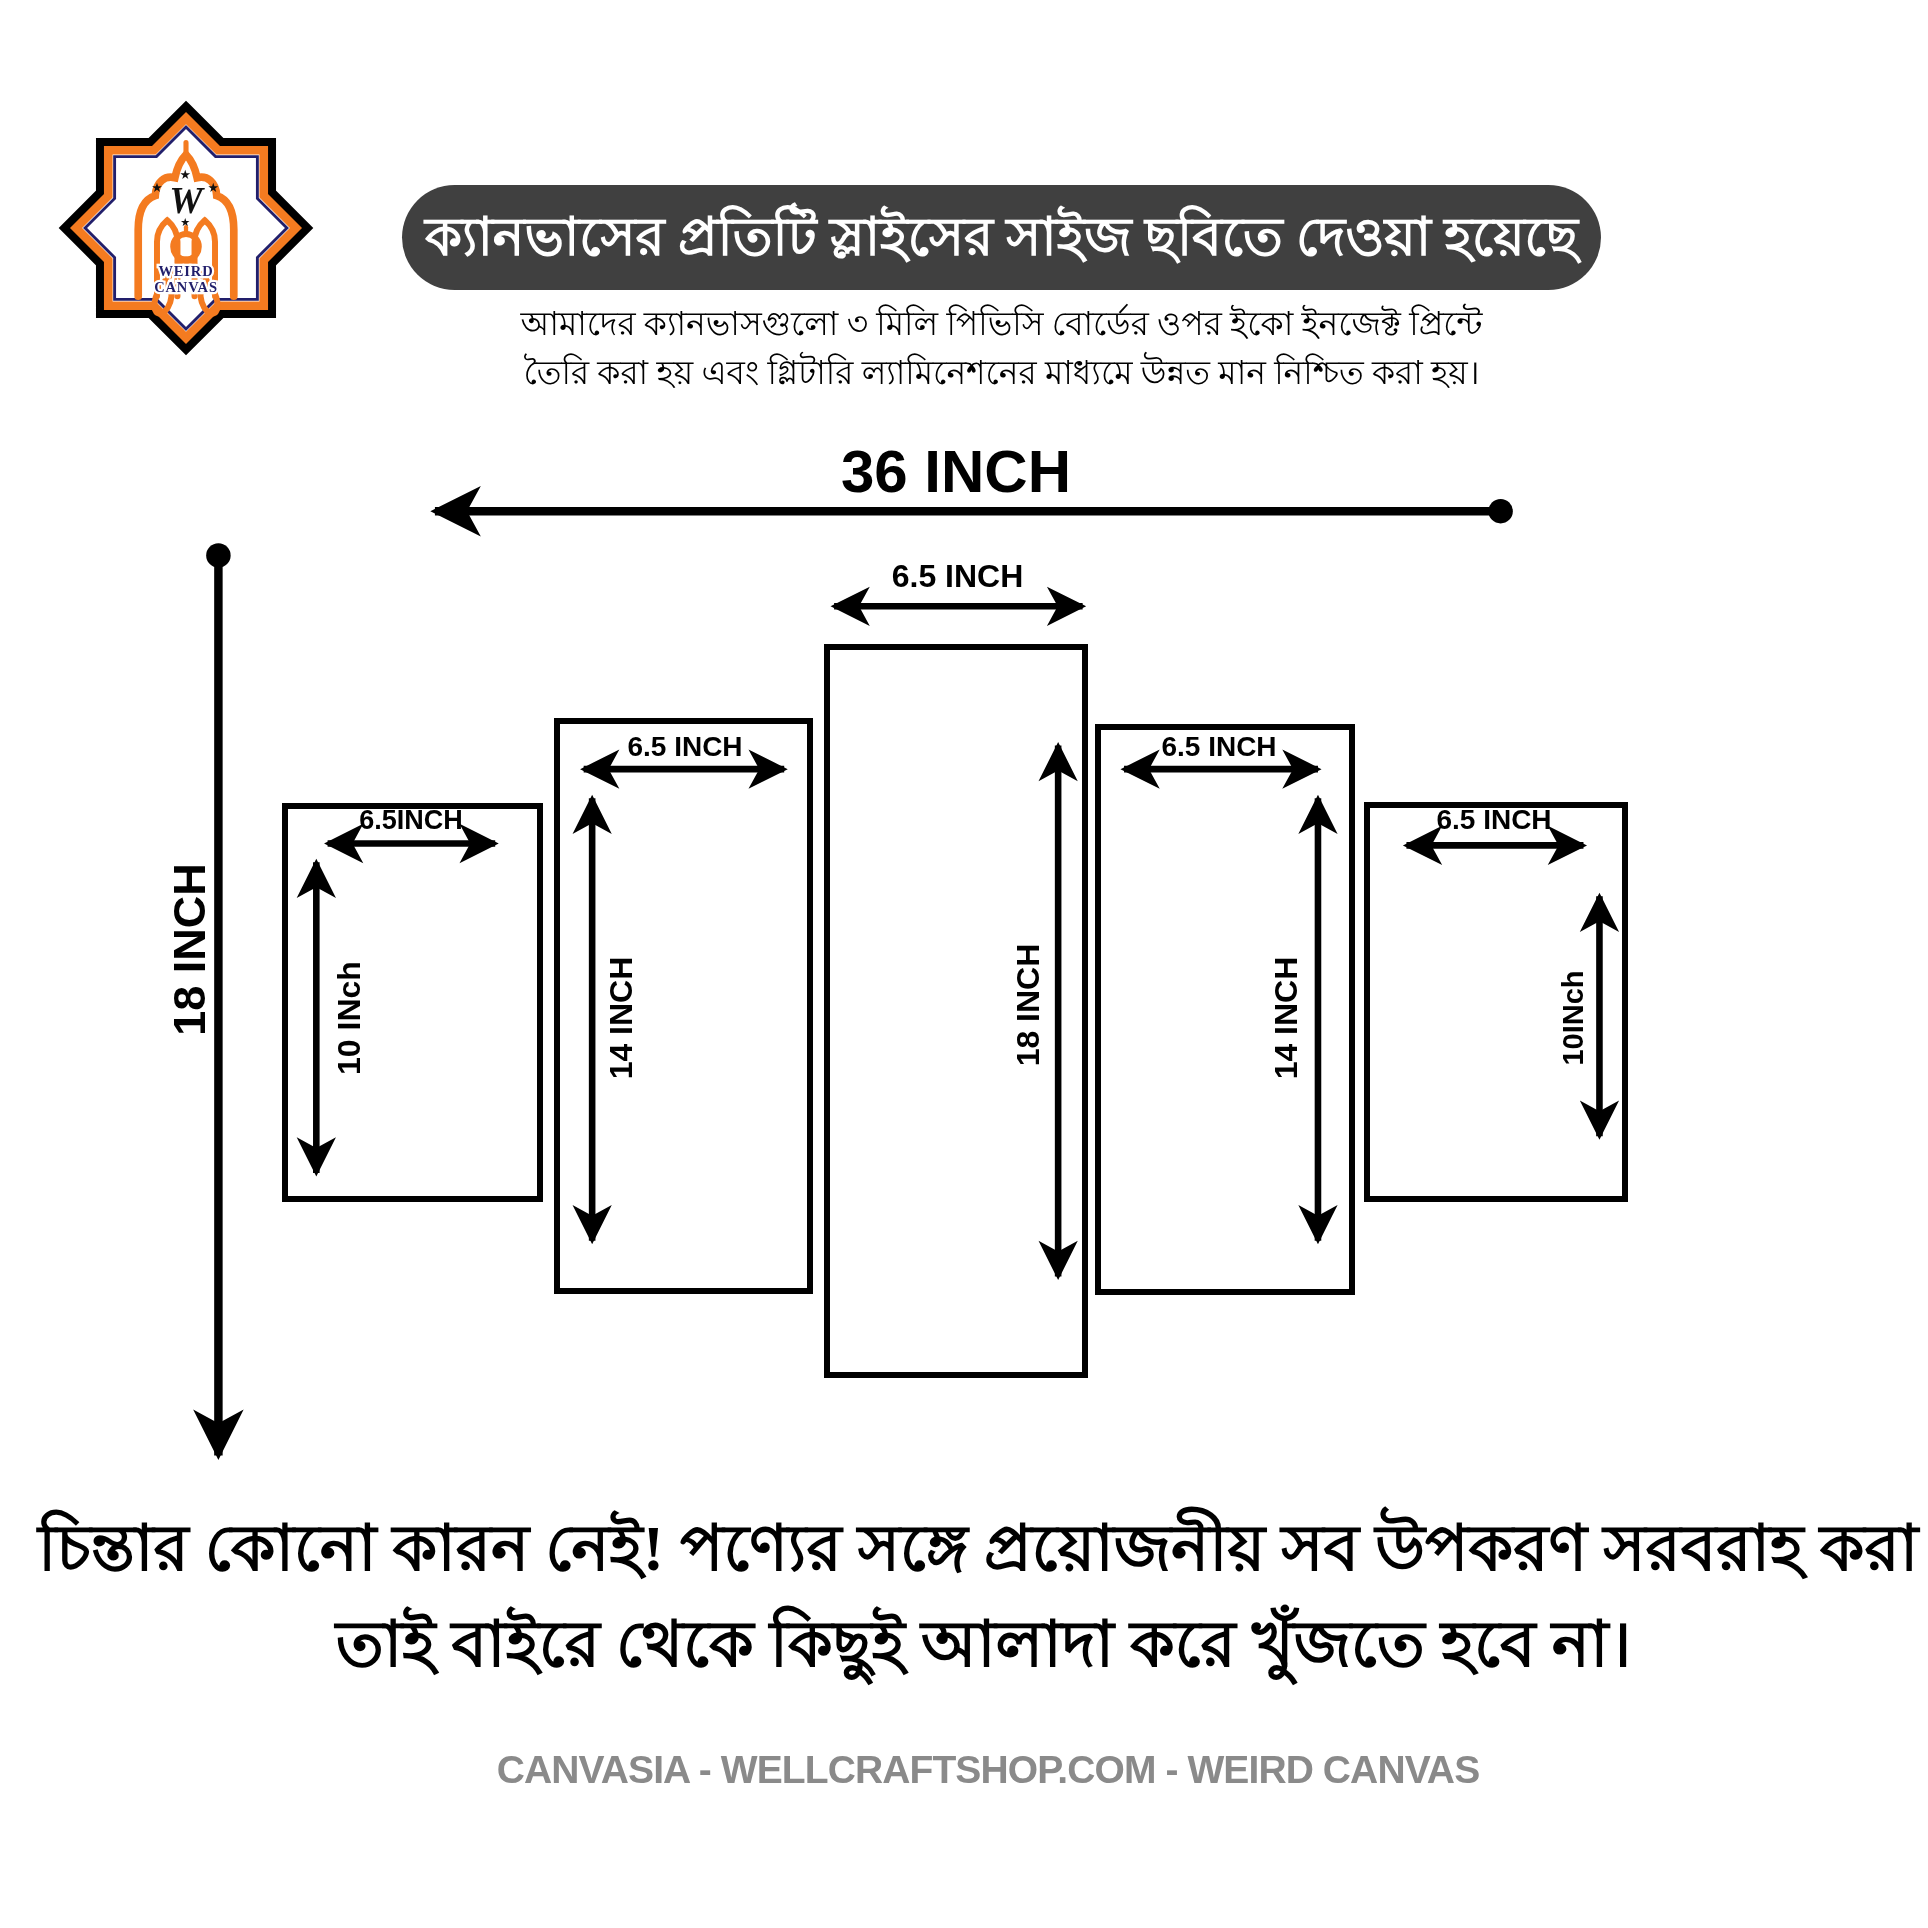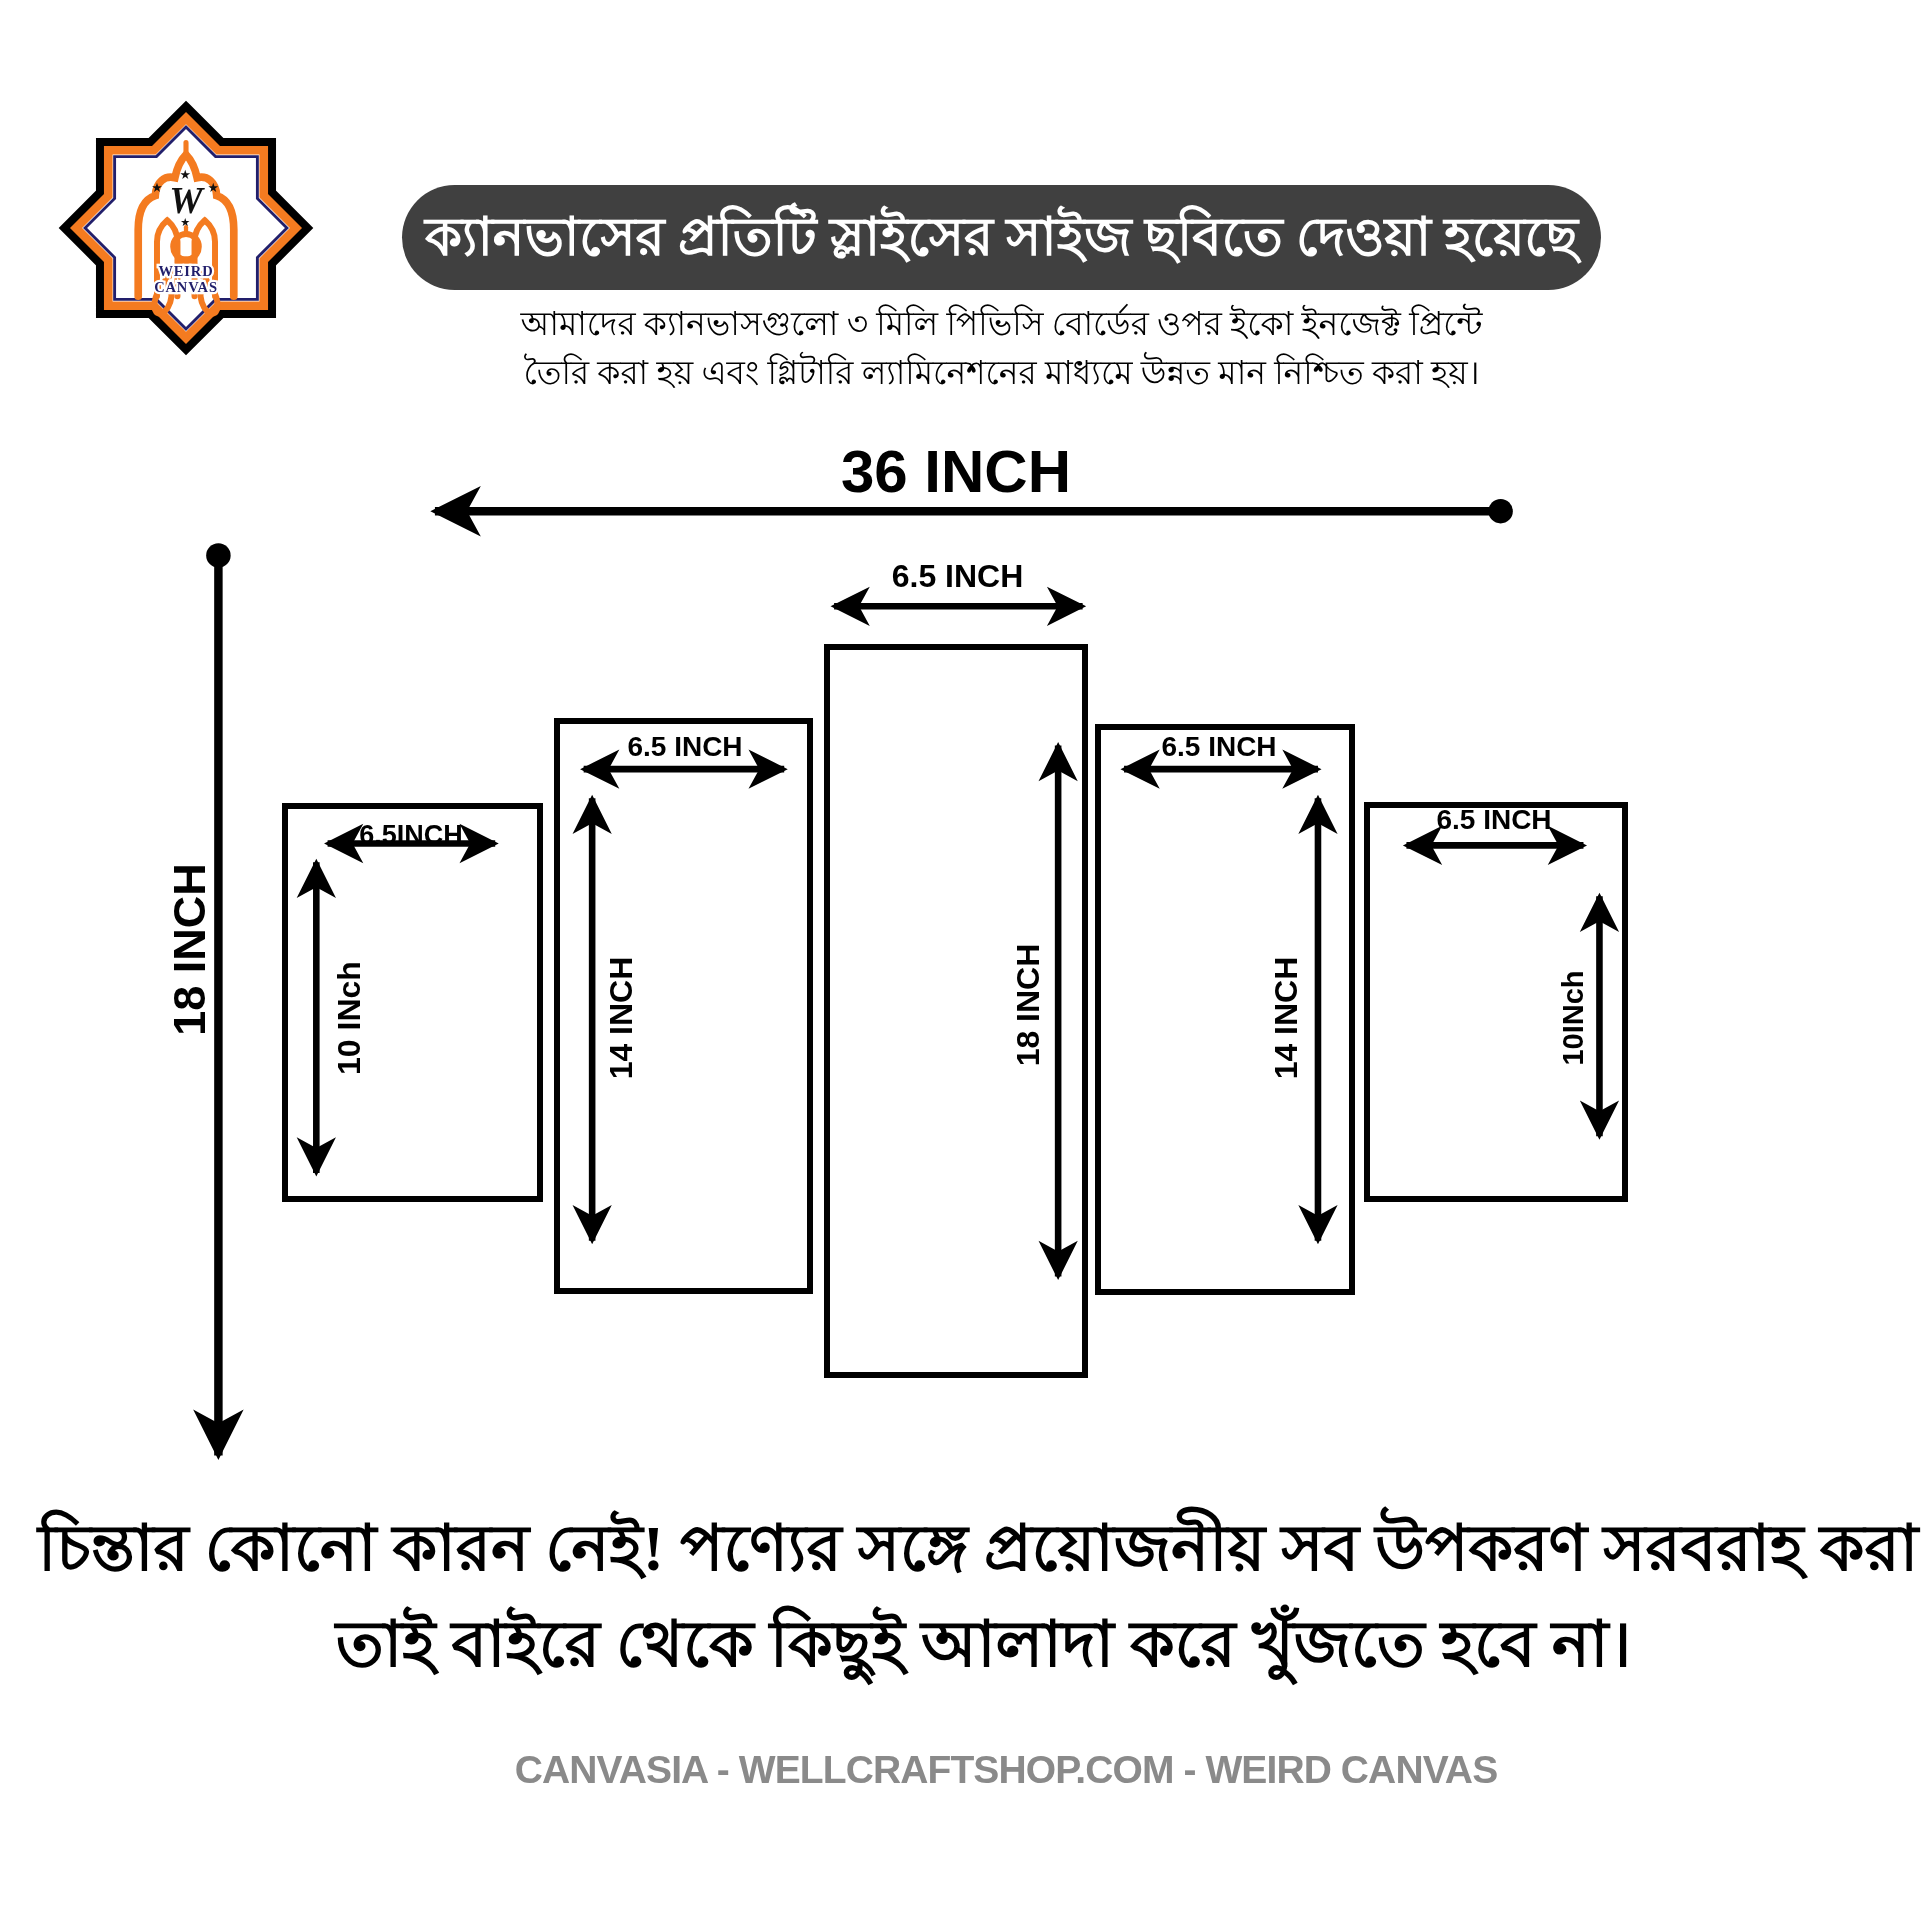--- a/index.html
+++ b/index.html
@@ -31,39 +31,39 @@
   #panel-3{left:824px;top:644px;width:264px;height:734px;}
   #panel-4{left:1095px;top:724px;width:260px;height:571px;}
   #panel-5{left:1364px;top:802px;width:264px;height:400px;}
   #arrows{left:0;top:0;width:1928px;height:1928px;z-index:2;}
   .dim-label{
     z-index:3;text-align:center;font-weight:bold;color:#000000;white-space:nowrap;
   }
   .rot{transform:rotate(-90deg);}
   #total-w-label{left:815px;top:447px;width:282px;height:49px;line-height:49px;font-size:60px;}
   #total-h-label{left:48px;top:925px;width:282px;height:49px;line-height:49px;font-size:45px;}
-  #p1w{left:298px;top:804px;width:226px;height:32px;line-height:32px;font-size:27px;margin-top:15px;}
+  #p1w{left:298px;top:804px;width:226px;height:32px;line-height:32px;font-size:27px;}
   #p1h{left:236px;top:1001px;width:226px;height:34px;line-height:34px;font-size:32px;}
   #p2w{left:572px;top:730px;width:226px;height:34px;line-height:34px;font-size:28px;}
   #p2h{left:508px;top:1001px;width:226px;height:34px;line-height:34px;font-size:32px;}
   #p3w{left:835px;top:558px;width:245px;height:36px;line-height:36px;font-size:32px;}
   #p3h{left:915px;top:988px;width:226px;height:34px;line-height:34px;font-size:32px;}
   #p4w{left:1106px;top:730px;width:226px;height:34px;line-height:34px;font-size:28px;}
   #p4h{left:1173px;top:1001px;width:226px;height:34px;line-height:34px;font-size:32px;}
   #p5w{left:1381px;top:803px;width:226px;height:34px;line-height:34px;font-size:28px;}
   #p5h{left:1460px;top:1002px;width:226px;height:32px;line-height:32px;font-size:29px;}
   
   .note{
     left:38px;width:1891px;text-align:center;color:#000000;
     font-family:"Liberation Serif",serif;font-weight:bold;font-size:64px;white-space:nowrap;
   }
   #note1{top:1499px;}
   #note2{top:1595px;}
   #credit{
-    left:83px;top:1748px;width:1846px;text-align:center;color:#8a8a8a;
+    left:65px;top:1748px;width:1846px;text-align:center;color:#8a8a8a;
     font-weight:bold;font-size:39px;letter-spacing:-0.9px;white-space:nowrap;
   }
 </style>
 </head>
 <body>
 
 <svg id="logo" class="abs" viewBox="0 0 300 300">
   <polygon points="150,10 191,51 249,51 249,109 290,150 249,191 249,249 191,249 150,290 109,249 51,249 51,191 10,150 51,109 51,51 109,51" fill="#ffffff" stroke="#000000" stroke-width="13"></polygon>
   <g transform="translate(150,150) scale(0.92) translate(-150,-150)">
     <polygon points="150,10 191,51 249,51 249,109 290,150 249,191 249,249 191,249 150,290 109,249 51,249 51,191 10,150 51,109 51,51 109,51" fill="none" stroke="#f47b20" stroke-width="11"></polygon>

